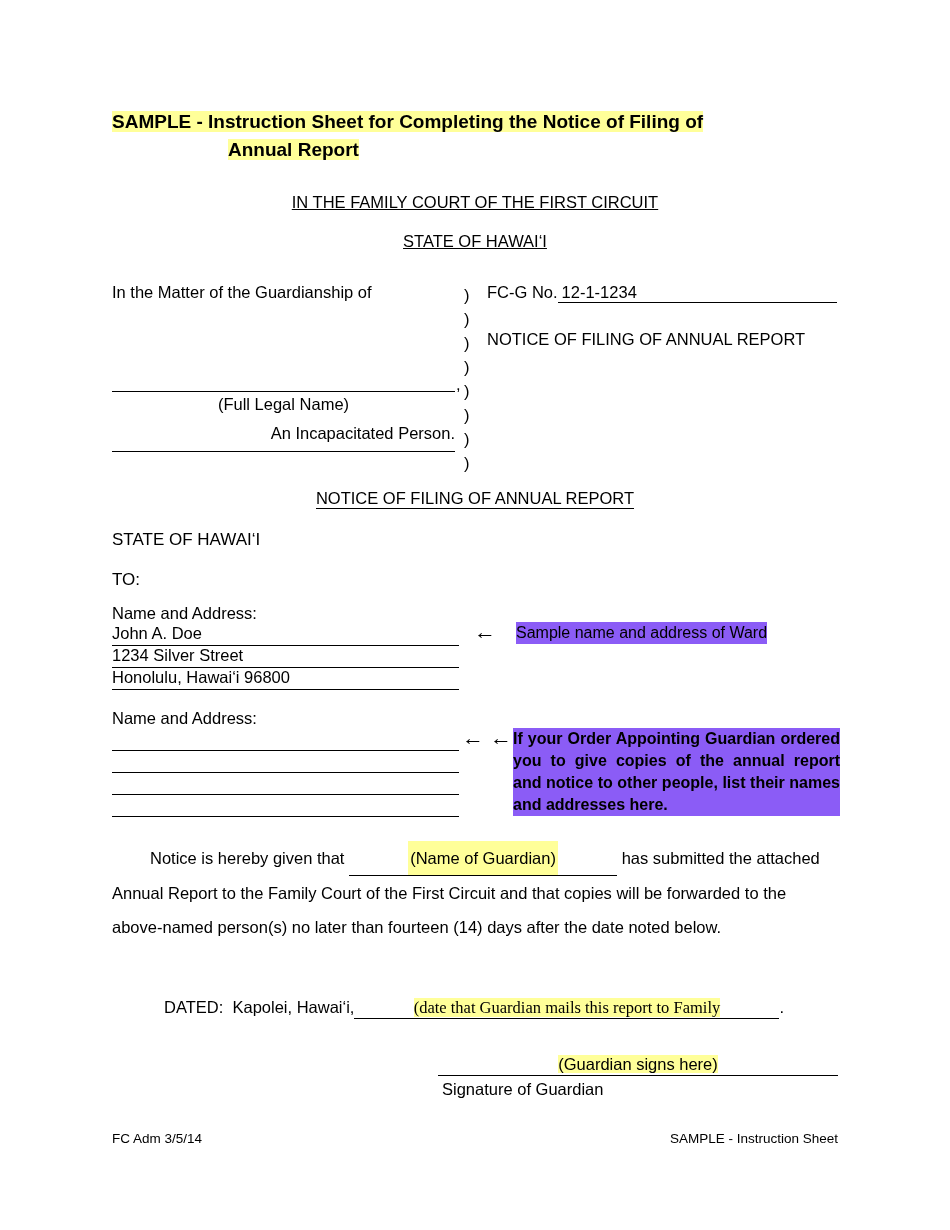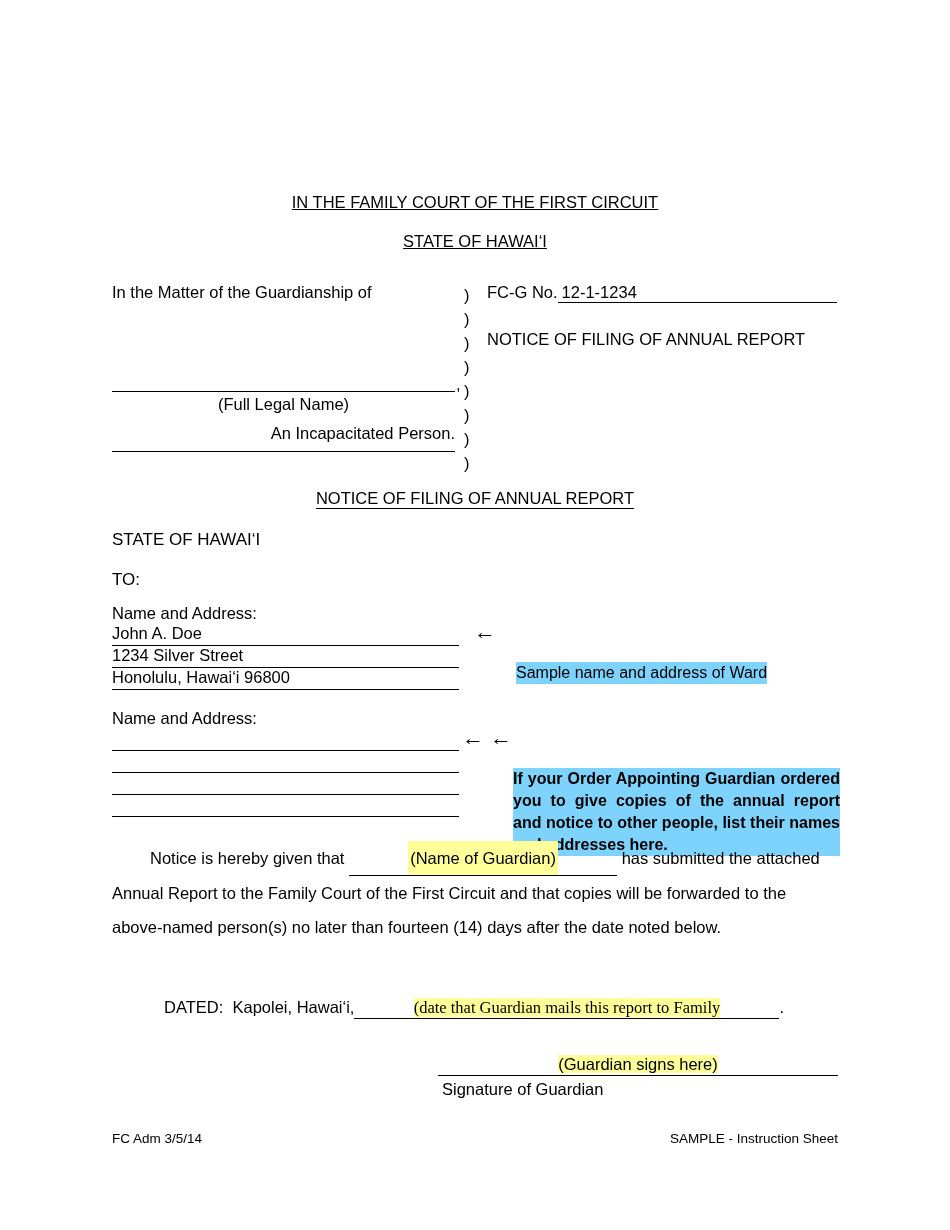--- a/index.html
+++ b/index.html
@@ -166,22 +166,21 @@
     position: absolute;
     font-size: 22px;
     line-height: 22px;
   }
   #arrow-1 { left: 474px; top: 621px; }
   #arrow-2 { left: 462px; top: 727px; }
   .annot {
     position: absolute;
     font-size: 16px;
     line-height: 22px;
-    background: #7dd3fc;
-    margin-top: 40px;
+    background: #8b5cf6;
   }
   #annot-1 { left: 516px; top: 622px; white-space: nowrap; }
   #annot-2 {
     left: 513px; top: 728px;
     width: 327px;
     text-align: justify;
     font-weight: bold;
   }
   
   .para {
@@ -249,20 +248,22 @@
   }
   #footer-left { left: 112px; }
   #footer-right { right: 112px; margin-left: 48px; }
 </style>
 </head>
 <body>
 
 <div class="page">
 
   <div class="title-block">
+    <span class="title-line1"><span class="title-inner"><span>SAMPLE - </span><span>Instruction Sheet for Completing the Notice of Filing of</span></span></span>
+    <span class="title-line2"><span class="title-inner">Annual Report</span></span>
   </div>
 
   <div class="court-line" id="court1">IN THE FAMILY COURT OF THE FIRST CIRCUIT</div>
   <div class="court-line" id="court2">STATE OF HAWAI‘I</div>
 
   <div class="caption">
     <div class="cap-left">
       <div class="cap-matter">In the Matter of the Guardianship of</div>
       <div class="cap-rule" id="rule-name"></div>
       <div class="cap-comma">,</div>

